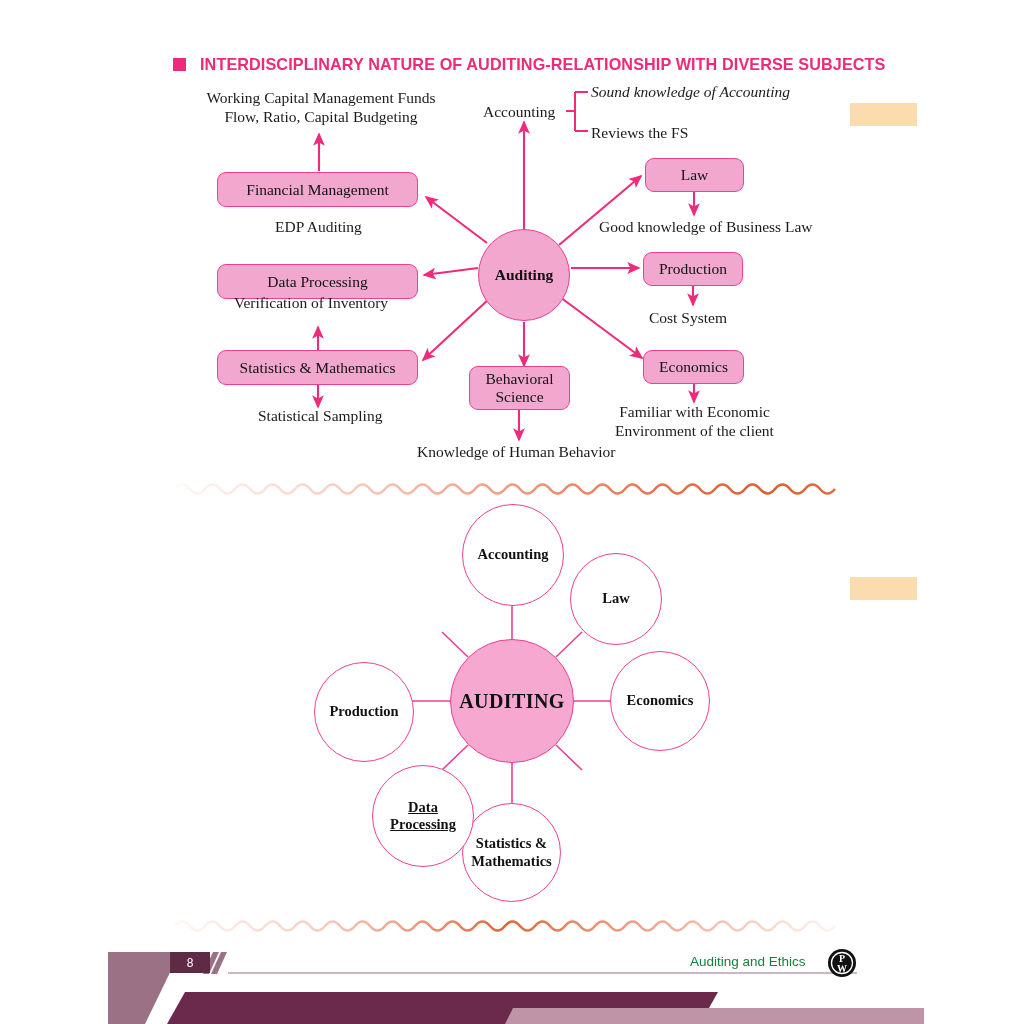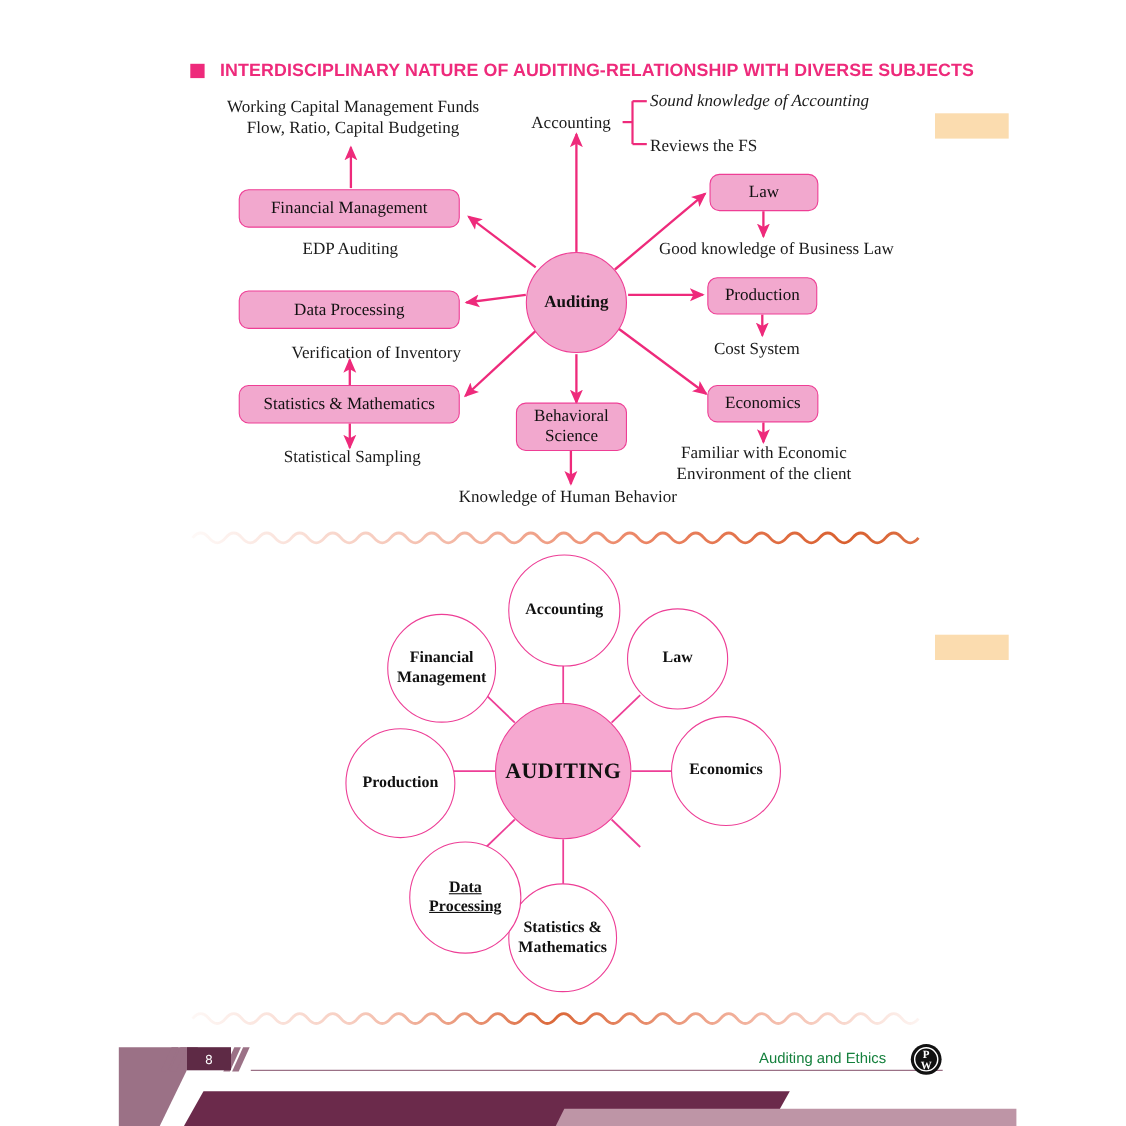--- a/index.html
+++ b/index.html
@@ -202,21 +202,21 @@
 
   <div class="pbox" style="left:643px;top:350px;width:101px;height:34px;">Economics</div>
 
   <div class="lbl" style="left:483px;top:103px;">Accounting</div>
 
   <div class="lbl center" style="left:196px;top:89px;width:250px;">Working Capital Management Funds
 Flow, Ratio, Capital Budgeting</div>
 
   <div class="lbl" style="left:275px;top:218px;">EDP Auditing</div>
 
-  <div class="lbl" style="left:234px;top:312px;margin-left:31px;">Verification of Inventory</div>
+  <div class="lbl" style="left:234px;top:294px;">Verification of Inventory</div>
 
   <div class="lbl" style="left:258px;top:407px;">Statistical Sampling</div>
 
   <div class="lbl" style="left:417px;top:443px;">Knowledge of Human Behavior</div>
 
   <div class="lbl" style="left:591px;top:83px;font-style:italic;">Sound knowledge of Accounting</div>
 
   <div class="lbl" style="left:591px;top:124px;">Reviews the FS</div>
 
   <div class="lbl" style="left:599px;top:218px;">Good knowledge of Business Law</div>
@@ -283,22 +283,20 @@
 
 
   <div class="ocirc" style="left:462px;top:803px;width:99px;height:99px;white-space:pre;">Statistics &amp;
 Mathematics</div>
 
   <div class="ocirc" style="left:372px;top:765px;width:102px;height:102px;white-space:pre;text-decoration:underline;">Data
 Processing</div>
 
   <div class="ocirc" style="left:314px;top:662px;width:100px;height:100px;white-space:pre;">Production</div>
 
-  <div class="ocirc" style="left:352px;top:558px;width:99px;height:99px;white-space:pre;">Financial
-Management</div>
 
   <svg class="svg-layer" id="footer-art" viewBox="0 0 1024 1024" xmlns="http://www.w3.org/2000/svg">
 
     <polygon points="108,952 180,952 145,1024 108,1024" fill="#9B7186"></polygon>
 
     <g fill="#9B7186">
       <polygon points="156,952 162,952 152,974 146,974"></polygon>
       <polygon points="164,952 170,952 160,974 154,974"></polygon>
       <polygon points="213,952 219,952 209,974 203,974"></polygon>
       <polygon points="221,952 227,952 217,974 211,974"></polygon>

